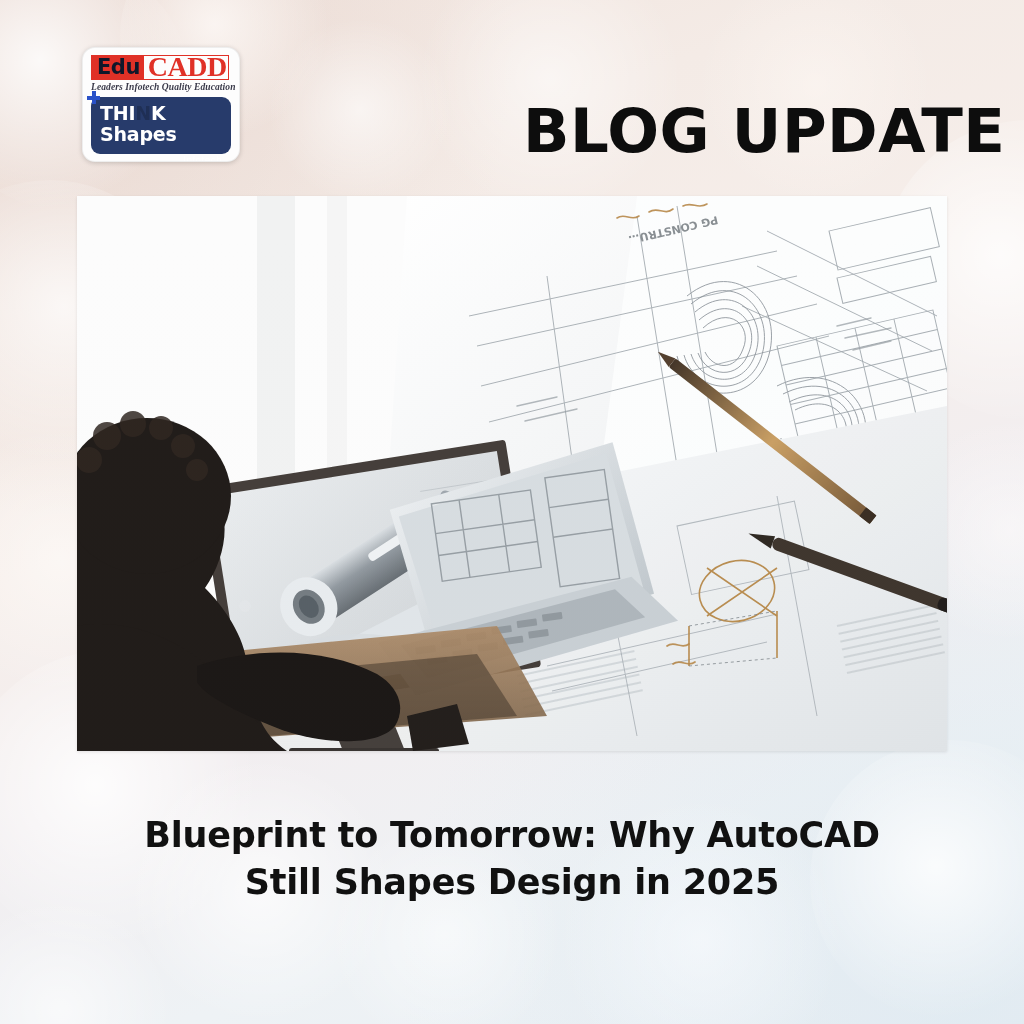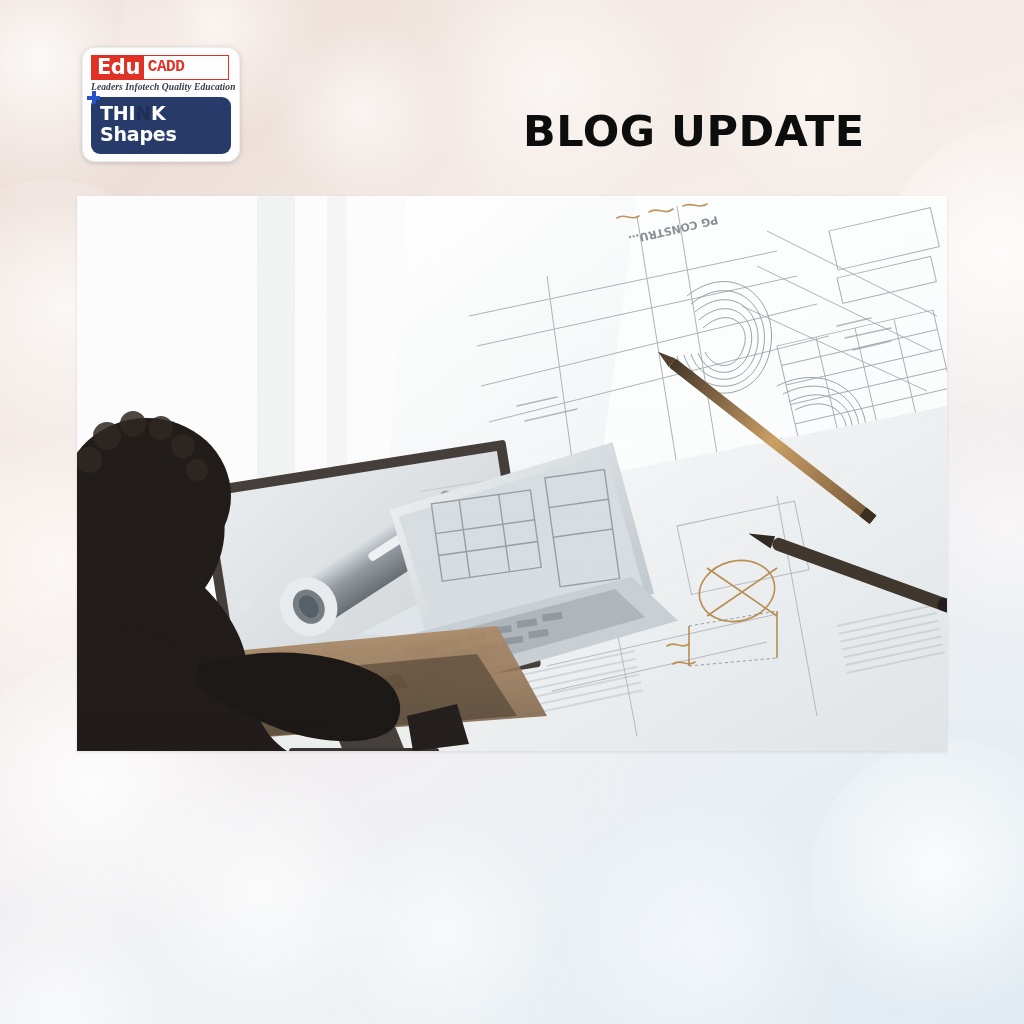--- a/index.html
+++ b/index.html
@@ -36,40 +36,40 @@
   
   .logo{
     position:absolute;left:82px;top:47px;width:156px;height:113px;
     background:#fdfdfd;border-radius:13px;
     box-shadow:0 1px 5px rgba(0,0,0,.18);
     border:1px solid rgba(0,0,0,.06);
     overflow:hidden;
   }
   .logo-top{position:relative;height:46px;padding:7px 8px 0 8px;box-sizing:border-box;}
   .edu-cadd{display:flex;align-items:stretch;height:25px;border:1.6px solid #e03127;box-sizing:border-box;width:138px;}
-  .edu{background:#e03127;color:#ffffff;font-weight:bold;font-size:21px;line-height:22px;padding:0 4px 0 5px;letter-spacing:-.5px;font-family:"DejaVu Sans",sans-serif;}
-  .cadd{color:#e03127;font-weight:bold;font-size:16px;line-height:22px;padding:0 3px 0 4px;letter-spacing:-.5px;font-family:Liberation Mono, monospace;}
+  .edu{background:#e03127;color:#0f172a;font-weight:bold;font-size:21px;line-height:22px;padding:0 4px 0 5px;letter-spacing:-.5px;font-family:"DejaVu Sans",sans-serif;}
+  .cadd{color:#e03127;font-weight:bold;font-size:28px;line-height:22px;padding:0 3px 0 4px;letter-spacing:-.5px;font-family:Liberation Serif, serif;}
   .tagline{font-family:"Liberation Serif",serif;font-style:italic;font-weight:bold;font-size:9.5px;color:#3a3a4a;margin-top:2px;letter-spacing:.1px;white-space:nowrap;}
   .logo-bot{
     position:absolute;left:8px;top:49px;width:140px;height:57px;
     background:#273b6b;border-radius:9px;box-sizing:border-box;padding:6px 9px 0 9px;
   }
   .think-line{color:#fff;font-weight:bold;font-size:19px;line-height:21px;letter-spacing:-.2px;font-family:"DejaVu Sans",sans-serif;}
   .think-line .nn{color:#1f2f55;}
   .infotech{color:#fff;font-size:10.5px;text-align:right;margin-top:9px;letter-spacing:.2px;}
   .plus{position:absolute;left:-4px;top:-6px;width:13px;height:13px;}
   .plus:before,.plus:after{content:"";position:absolute;background:#2a52c8;}
   .plus:before{left:4.5px;top:0;width:4px;height:13px;}
   .plus:after{left:0;top:4.5px;width:13px;height:4px;}
 
   
   .blog-update{
     position:absolute;left:523px;top:103px;
     font-family:"DejaVu Sans",sans-serif;
-    font-weight:bold;font-size:43px;line-height:56px;
+    font-weight:bold;font-size:61px;line-height:56px;
     letter-spacing:.5px;color:#0d0d0d;white-space:nowrap;
   }
 
   
   .photo{
     position:absolute;left:77px;top:196px;width:870px;height:555px;
     overflow:hidden;background:#f3f3f3;
     box-shadow:0 1px 3px rgba(0,0,0,.10);
   }
   .photo svg{display:block;width:870px;height:555px;}
@@ -375,15 +375,19 @@
             <circle cx="12" cy="264" r="13"></circle>
         </g>
 
         <path d="M120,470 C180,450 250,452 300,478 C320,490 330,510 318,530 C300,552 240,548 200,532 C160,516 128,500 120,486 Z" fill="#0f0b09"></path>
 
         <rect x="0" y="0" width="870" height="555" fill="url(#wall)" opacity="0.06"></rect>
       </g>
     </svg>
   </div>
 
+  <div class="headline">
+    <span>Blueprint to Tomorrow: Why AutoCAD</span>
+    <span class="l2">Still Shapes Design in 2025</span>
+  </div>
 
 
 </div>
 
 </body></html>

